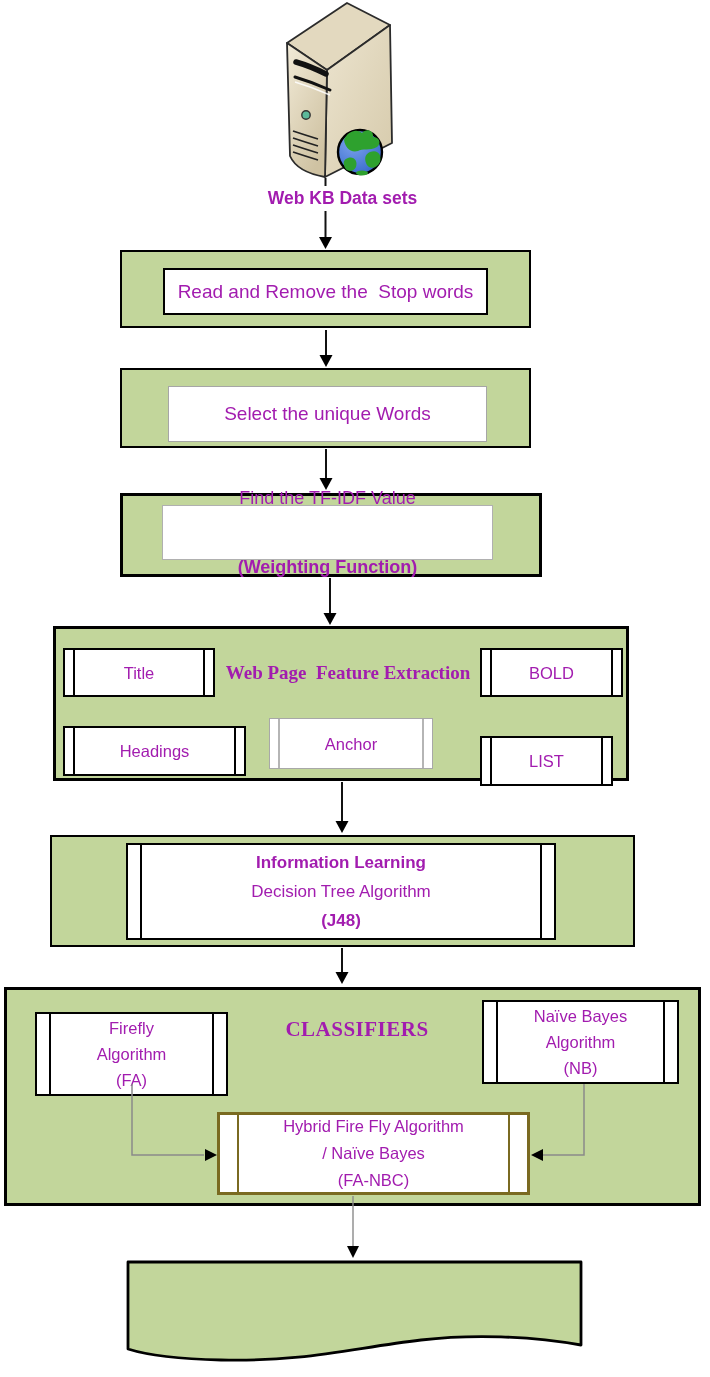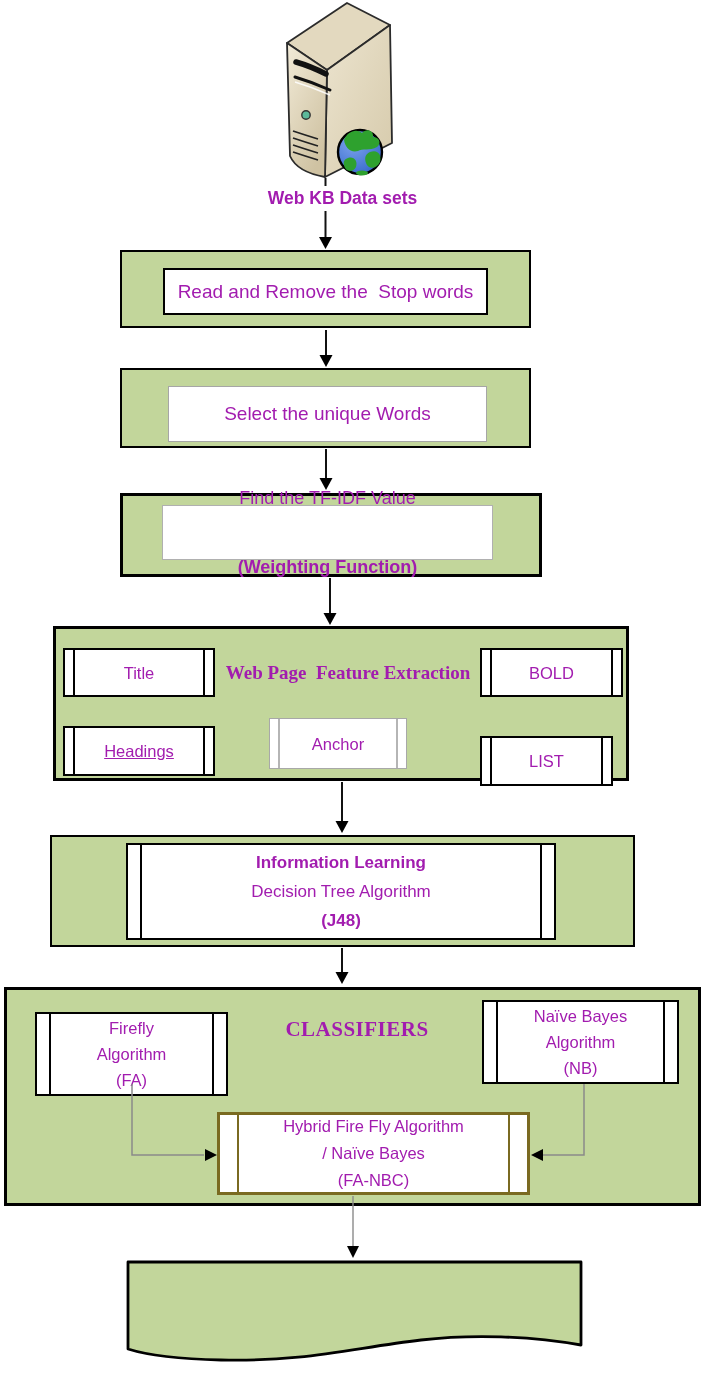--- a/index.html
+++ b/index.html
@@ -114,24 +114,24 @@
   </div>
 
   <div class="abs gbox thick" style="left:53px;top:626px;width:576px;height:155px;"></div>
   <div class="abs pp" style="left:63px;top:648px;width:152px;height:49px;">
     <div class="t t16">Title</div>
   </div>
   <div class="abs serifhead" style="left:218px;top:650px;width:260px;height:46px;font-size:19px;z-index:4;">Web Page  Feature Extraction</div>
   <div class="abs pp" style="left:480px;top:648px;width:143px;height:49px;">
     <div class="t t16">BOLD</div>
   </div>
-  <div class="abs pp" style="left:63px;top:726px;width:152px;height:50px;text-decoration:underline;">
+  <div class="abs pp" style="left:63px;top:726px;width:183px;height:50px;">
     <div class="t t16">Headings</div>
   </div>
-  <div class="abs pp" style="left:269px;top:718px;width:138px;height:51px;--bc:#a8a8a8;--barc:#b5b5b5;--bw:1.6px;--barw:2px;">
+  <div class="abs pp" style="left:269px;top:718px;width:164px;height:51px;--bc:#a8a8a8;--barc:#b5b5b5;--bw:1.6px;--barw:2px;">
     <div class="t t16">Anchor</div>
   </div>
   <div class="abs pp" style="left:480px;top:736px;width:133px;height:50px;">
     <div class="t t16">LIST</div>
   </div>
 
   <div class="abs gbox" style="left:50px;top:835px;width:585px;height:112px;"></div>
   <div class="abs pp" style="left:126px;top:843px;width:430px;height:97px;--inset:12px;">
     <div class="t t17 bold">Information Learning</div>
     <div class="t t17">Decision Tree Algorithm</div>

